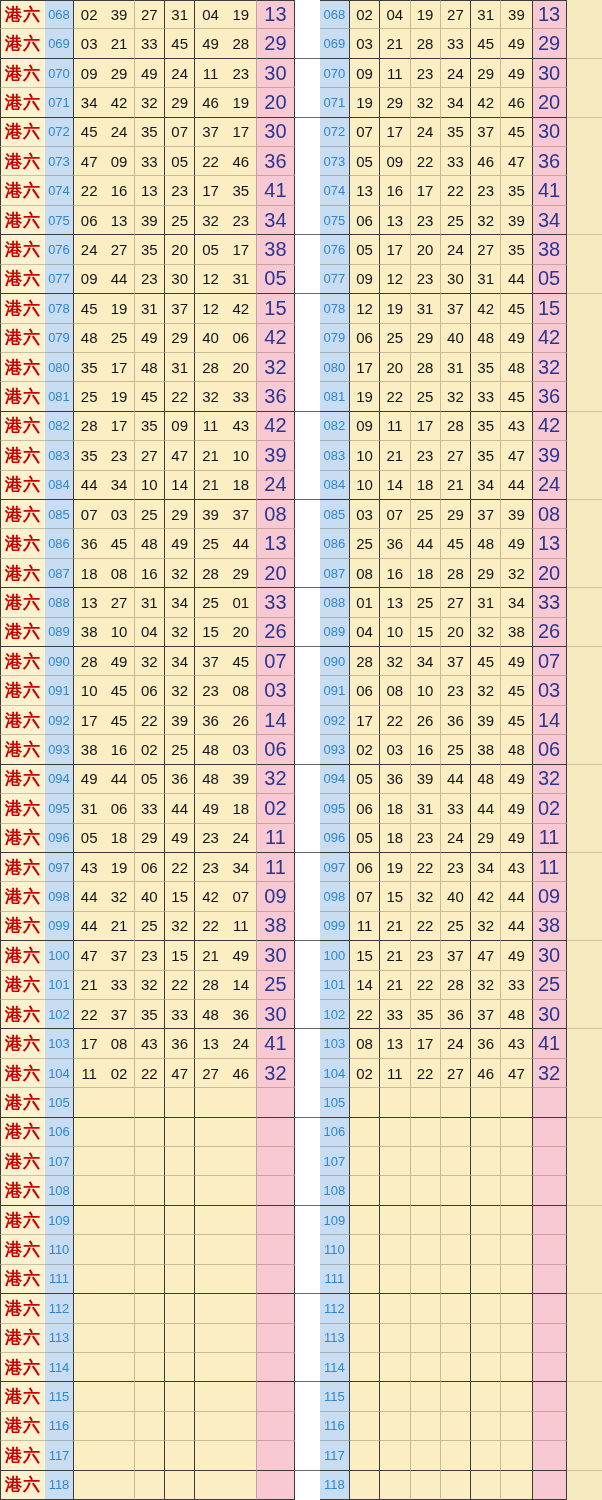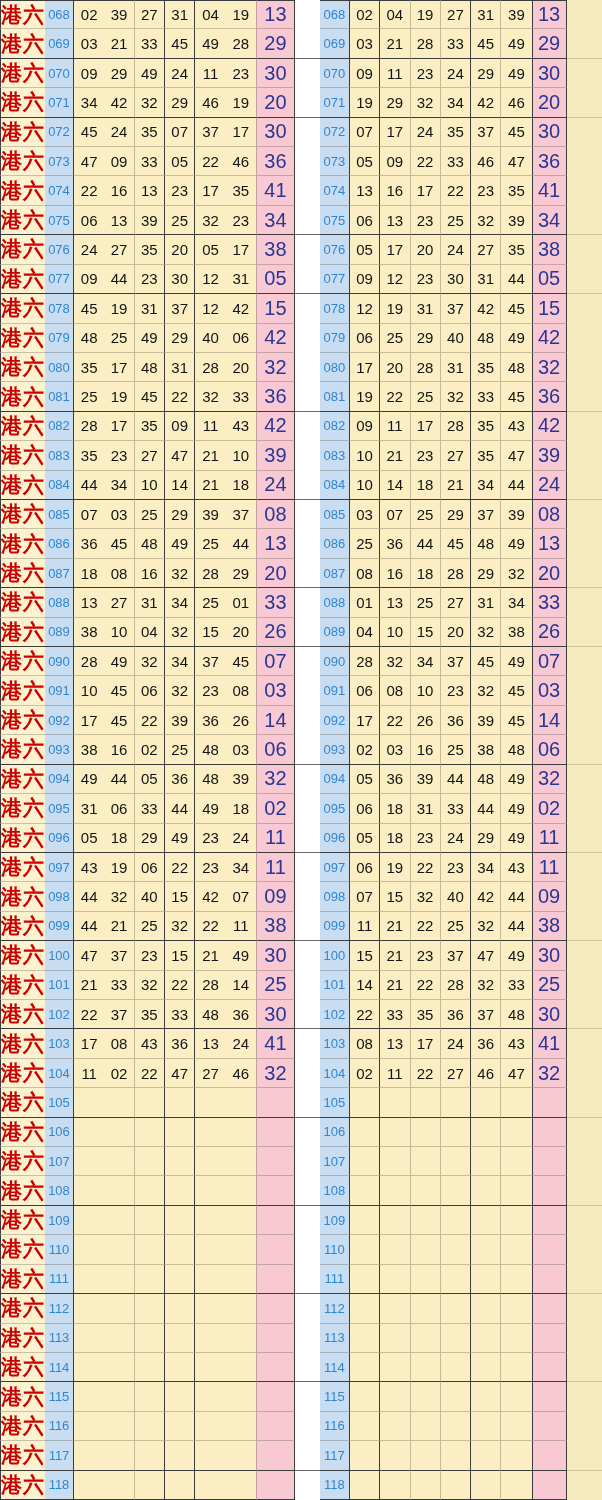--- a/index.html
+++ b/index.html
@@ -17,21 +17,21 @@
   .c{
     display:flex;align-items:center;justify-content:center;
     box-sizing:border-box;overflow:hidden;white-space:nowrap;
   }
   
   .t{border-bottom:1px solid rgba(95,90,70,.33);}
   .row.grp .t{border-bottom:1px solid #3c3c3c;}
   .row.first .t{border-top:1px solid #3c3c3c;}
   .row.last .t{border-bottom:1px solid #3c3c3c;}
   
-  .label{background:#FCF2CF;color:#CC0000;font-weight:bold;font-size:21px;letter-spacing:1px;border-left:1px solid #3c3c3c;}
+  .label{background:#FCF2CF;color:#CC0000;font-weight:bold;font-size:17px;letter-spacing:1px;border-left:1px solid #3c3c3c;}
   .issue{background:#C8DCF2;color:#2F87D0;font-size:13px;}
   .num{background:#FAEEC2;color:#141414;font-size:15px;}
   .special{background:#F8C9D3;color:#2B3692;font-size:20px;}
   .gap{background:#ffffff;}
   .margin{background:#F6EBBF;}
   .row.grp .gap{border-bottom:1px solid #6a6a6a;}
   .row.grp .margin{border-bottom:1px solid rgba(0,0,0,.16);}
   
   .bdr-d{border-right:1px solid #3c3c3c;}
   .bdr-l{border-right:1px solid rgba(95,90,70,.35);}

